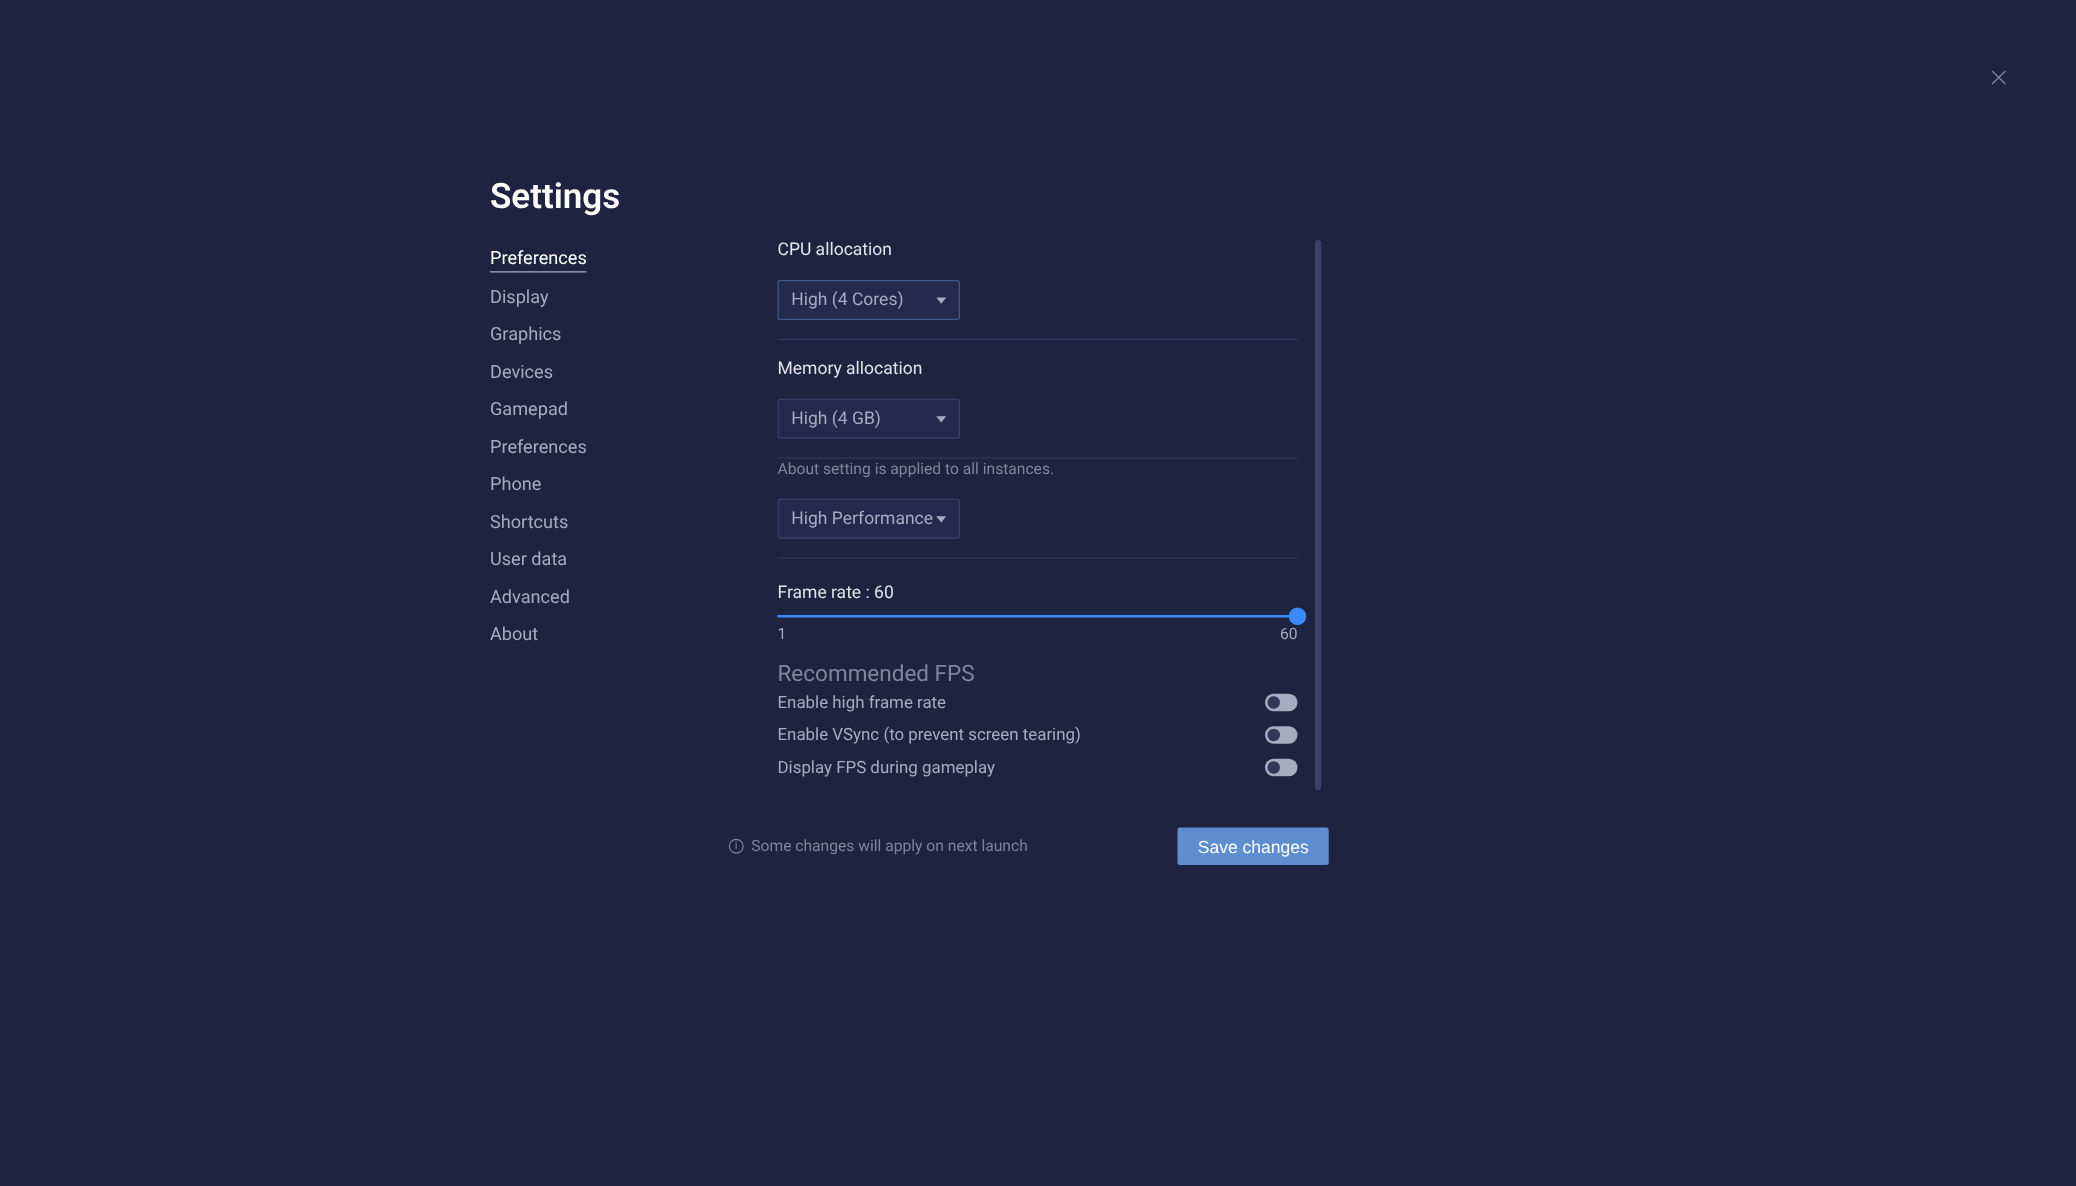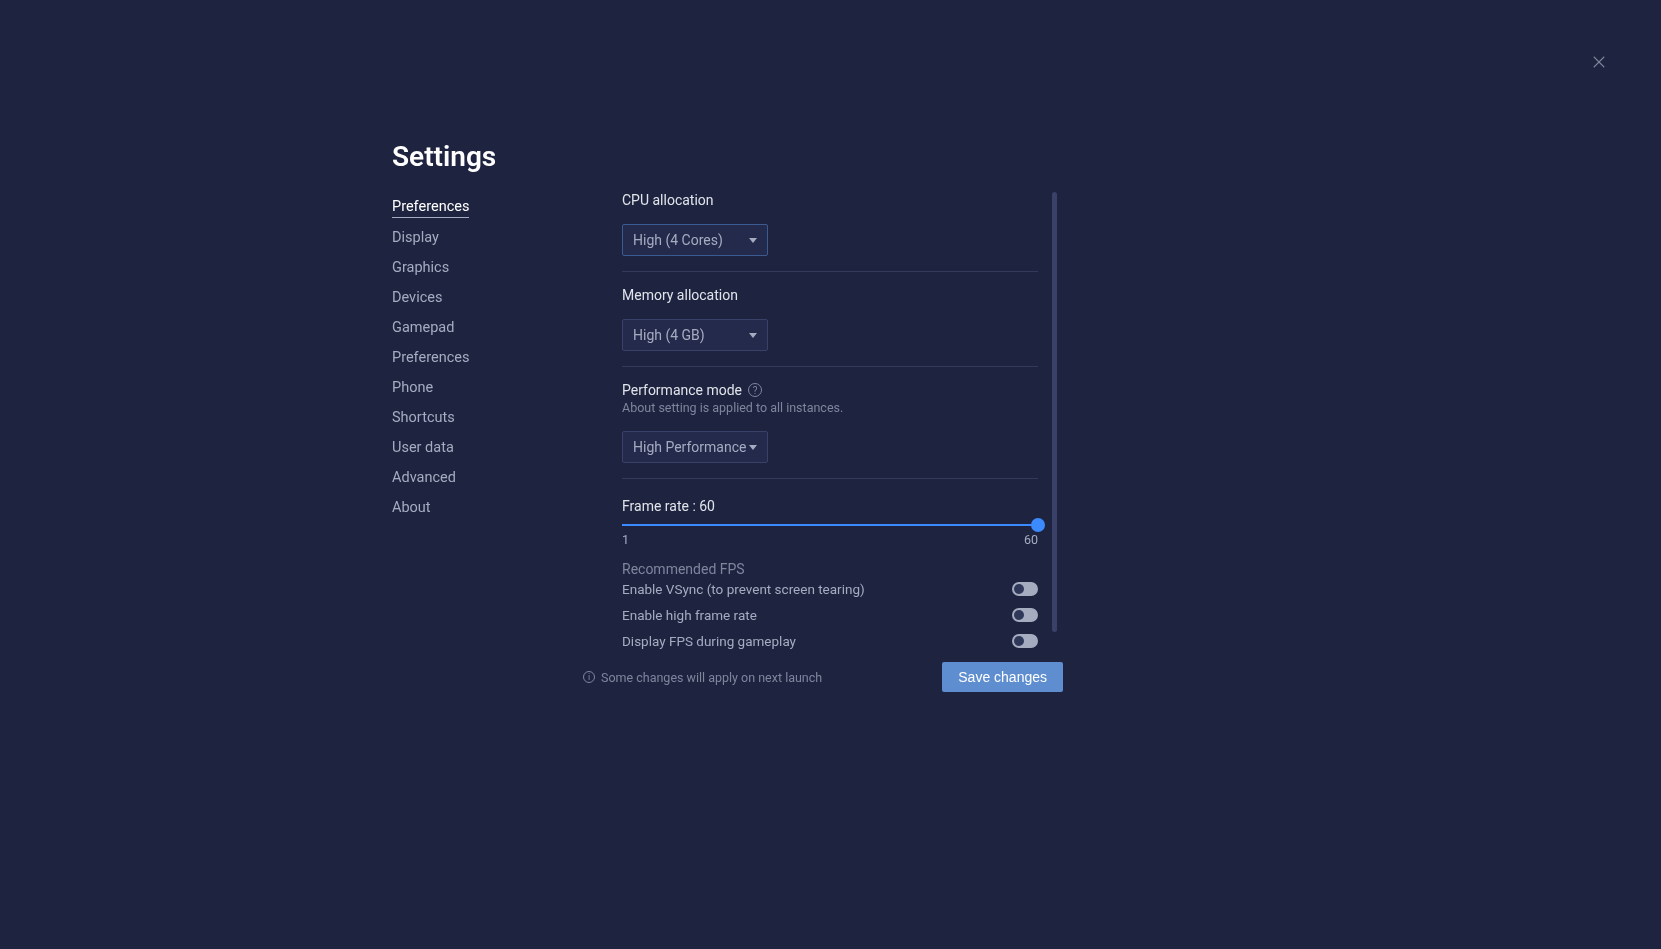--- a/index.html
+++ b/index.html
@@ -154,21 +154,21 @@
   }
   .slider-ends {
     display: flex;
     justify-content: space-between;
     font-size: 12.5px;
     color: var(--fg-dim);
     margin-bottom: 14px;
   }
 
   .reco-title {
-    font-size: 14px;
+    font-size: 18px;
     color: var(--fg-dimmer);
     margin-bottom: 4px;
   }
   .reco-body {
     font-size: 12.5px;
     color: var(--fg-dimmer);
     line-height: 1.4;
     margin-bottom: 18px;
   }
 
@@ -282,24 +282,20 @@
 
   <div class="section">
     <div class="section-label">Memory allocation</div>
     <div class="select">
       <span>High (4 GB)</span>
       <span class="caret"></span>
     </div>
   </div>
 
   <div class="section">
-    <div class="section-label">
-      <span>Performance mode</span>
-      <span class="help-icon">?</span>
-    </div>
     <div class="section-sublabel">About setting is applied to all instances.</div>
     <div class="select">
       <span>High Performance</span>
       <span class="caret"></span>
     </div>
   </div>
 
   <div class="section" style="border-bottom:none; margin-bottom:0; padding-bottom:0;">
     <div class="fr-label">
       <span>Frame rate : </span><span>60</span>
@@ -307,25 +303,25 @@
     <div class="slider-track">
       <div class="slider-thumb"></div>
     </div>
     <div class="slider-ends">
       <span>1</span>
       <span>60</span>
     </div>
     <div class="reco-title">Recommended FPS</div>
 
     <div class="toggle-row">
+      <span>Enable high frame rate</span>
+      <div class="toggle"></div>
+    </div>
+    <div class="toggle-row">
       <span>Enable VSync (to prevent screen tearing)</span>
-      <div class="toggle"></div>
-    </div>
-    <div class="toggle-row">
-      <span>Enable high frame rate</span>
       <div class="toggle"></div>
     </div>
     <div class="toggle-row">
       <span>Display FPS during gameplay</span>
       <div class="toggle"></div>
     </div>
   </div>
 
 </div>
 

